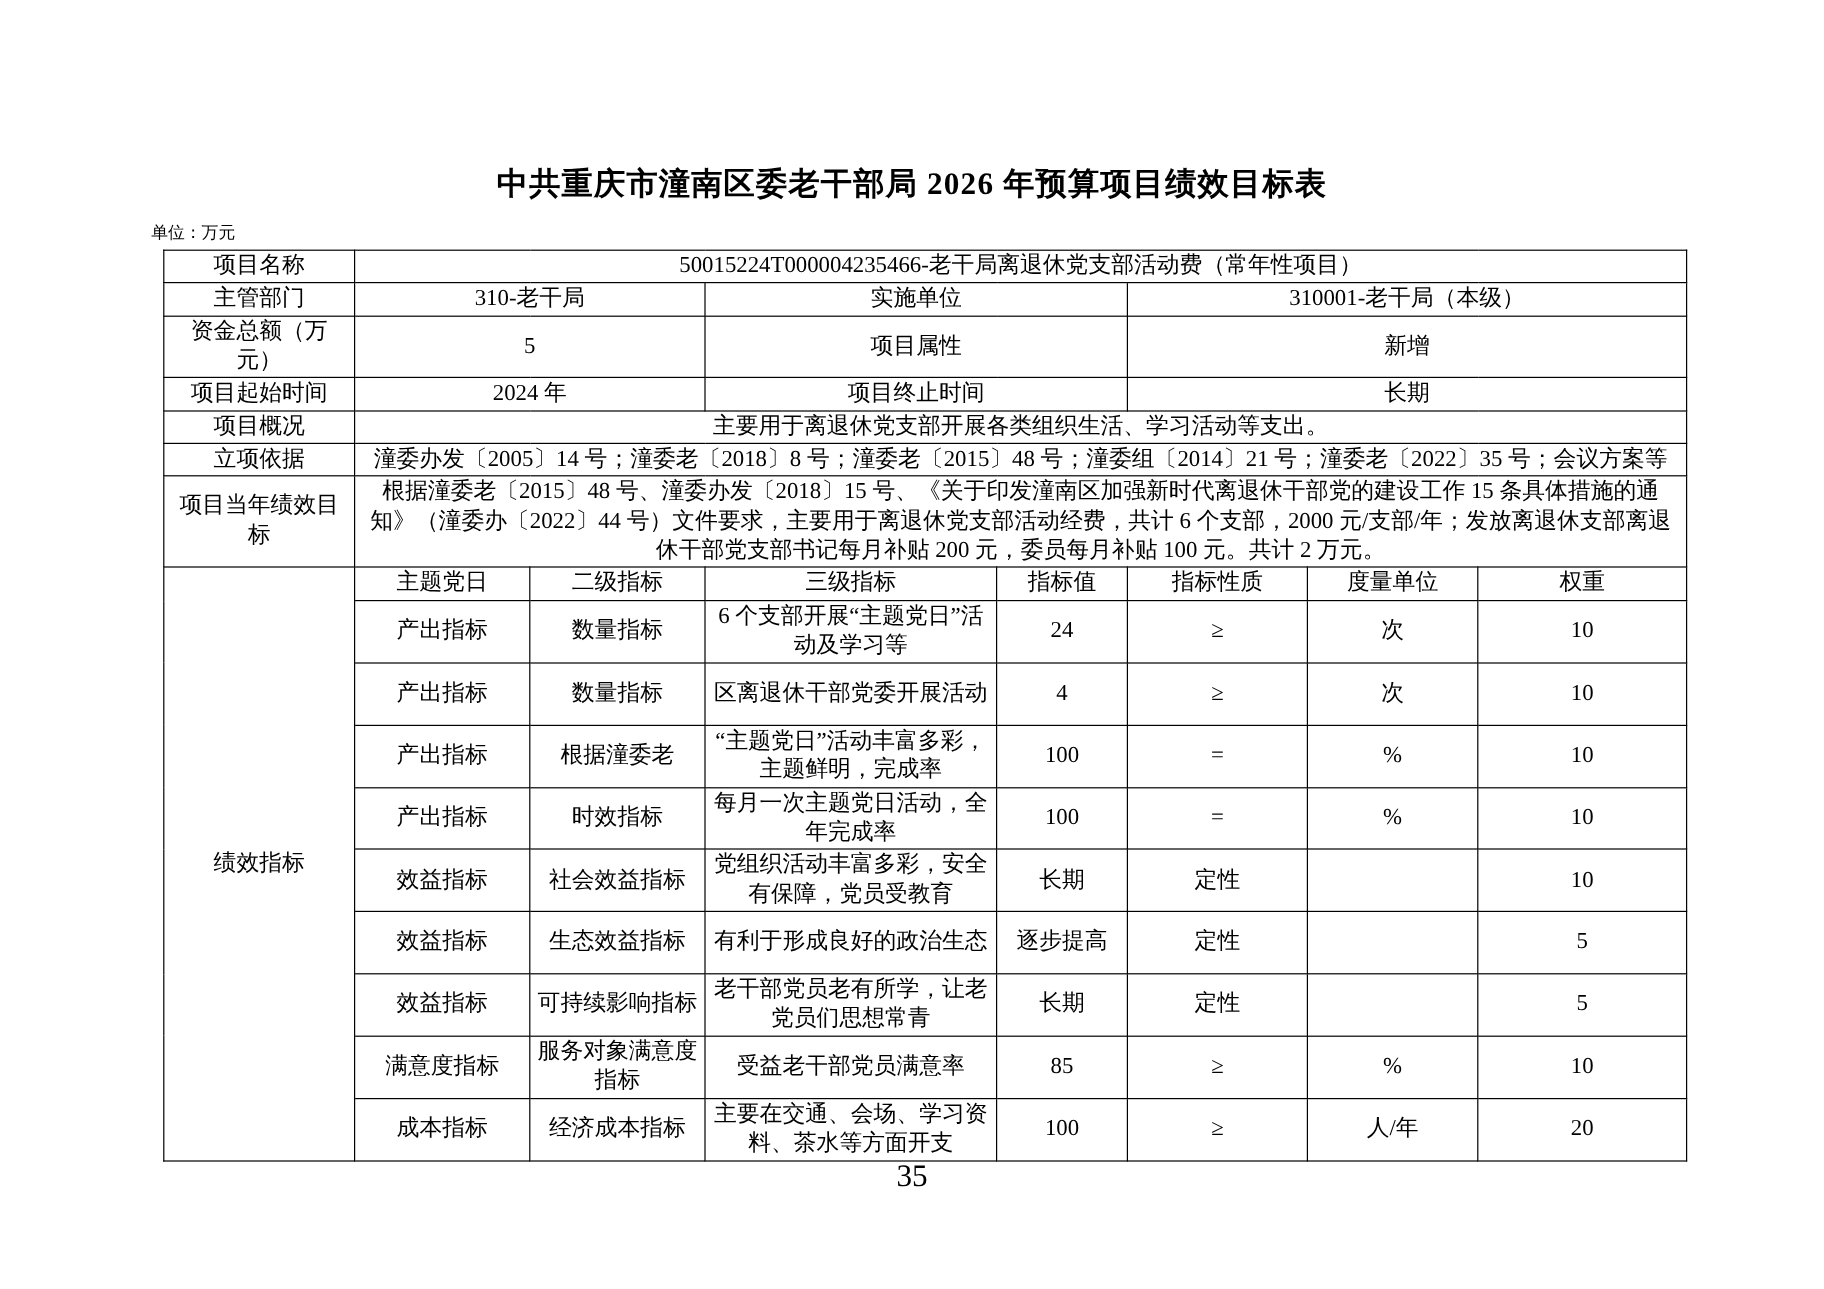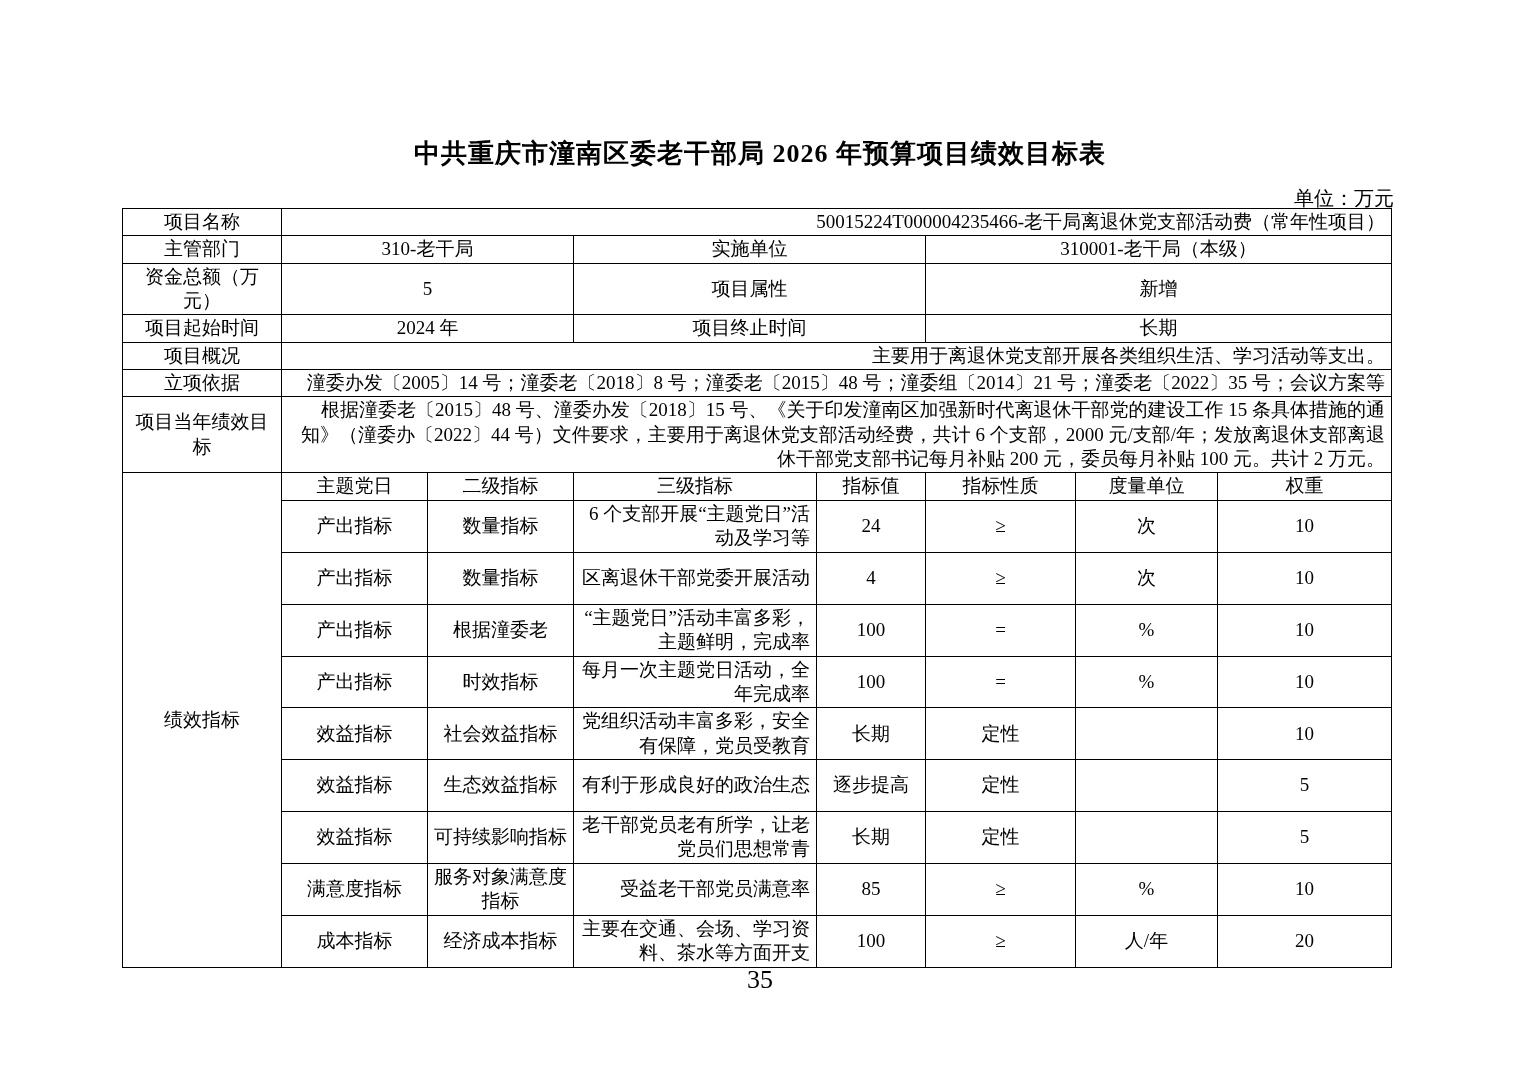--- a/index.html
+++ b/index.html
@@ -8,34 +8,34 @@
     font-family:"Liberation Serif","DejaVu Serif",serif;
     position:relative;overflow:hidden;
   }
   .doc-title{
     position:absolute;top:136px;left:0;width:100%;
     text-align:center;font-size:26px;font-weight:bold;
     letter-spacing:1px;margin:0;
   }
   .unit-note{
     position:absolute;top:185px;left:126px;width:1268px;
-    text-align:right;font-size:20px;
+    font-size:14px;
   }
   table.main{
-    position:absolute;top:208px;left:122px;
+    position:absolute;top:208px;left:136px;
     border-collapse:collapse;table-layout:fixed;width:1269px;
   }
   td{
     border:1.5px solid #000;
     font-size:19px;line-height:1.28;
     padding:1px 6px;vertical-align:middle;
     overflow:hidden;
   }
   td.c{text-align:center;}
-  td.l{text-align:right;}
+  td.l{text-align:center;}
   .pageno{
     position:absolute;top:965px;left:0;width:100%;
     text-align:center;font-size:26px;
   }
 </style>
 </head>
 <body>
 
 <h1 class="doc-title">中共重庆市潼南区委老干部局 2026 年预算项目绩效目标表</h1>
 

